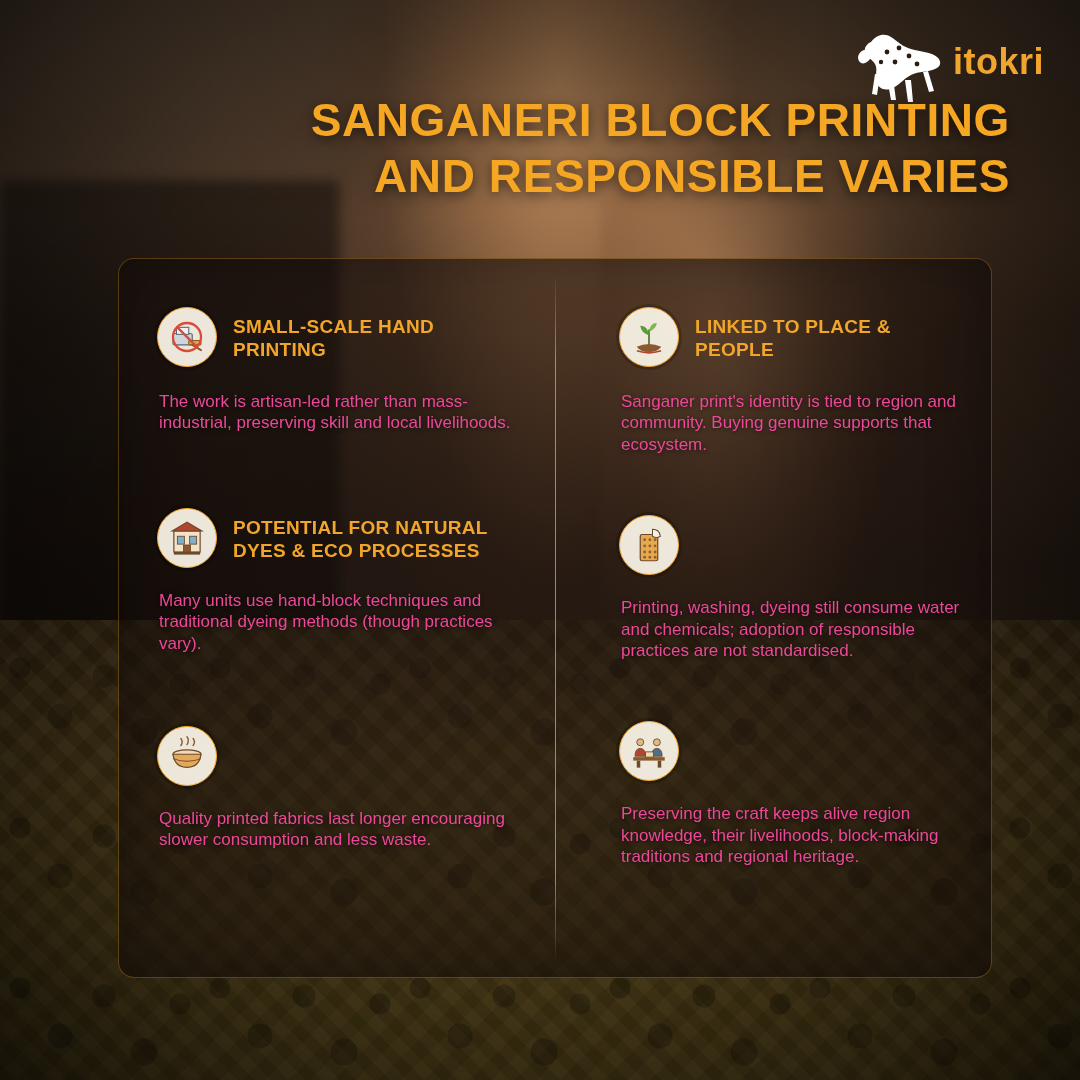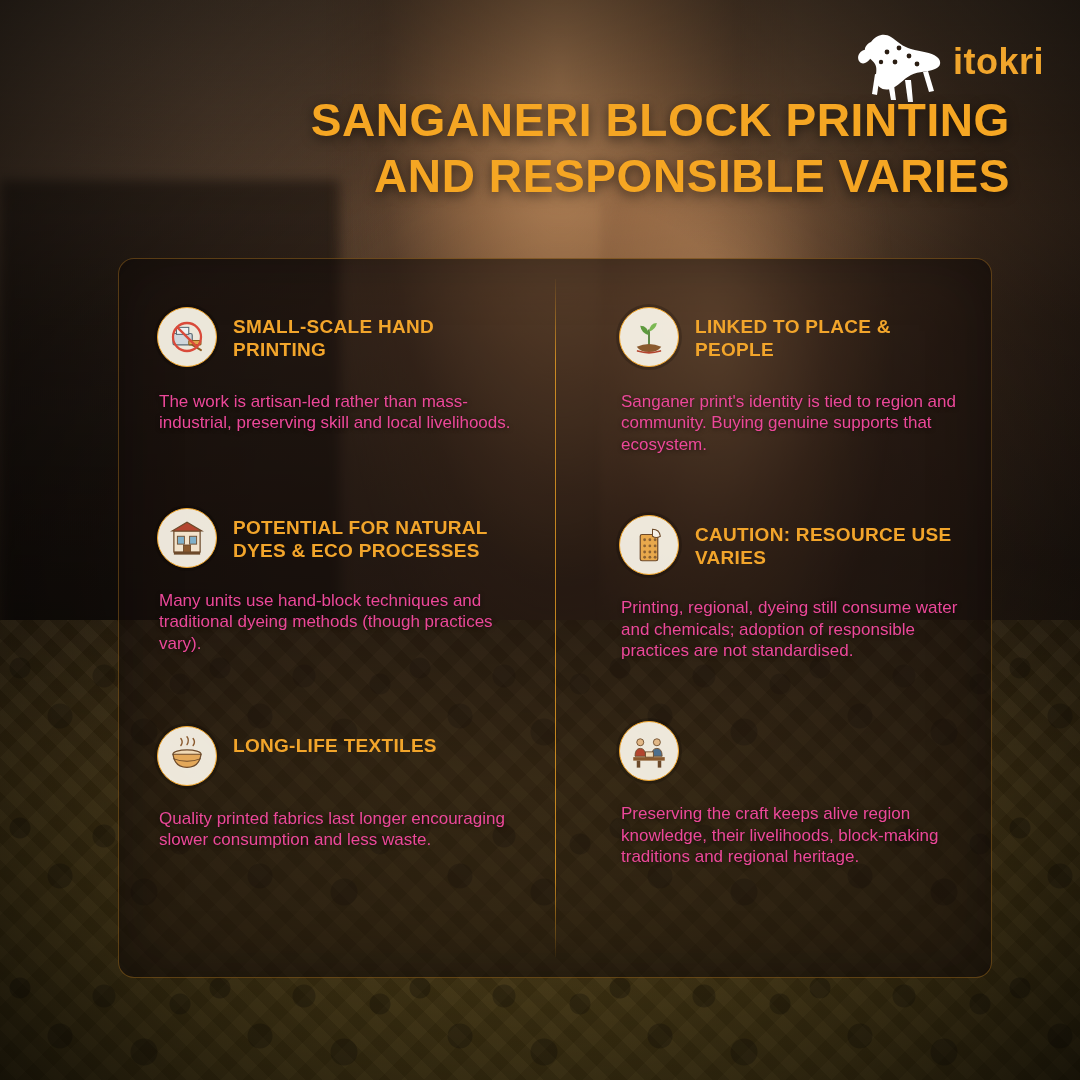--- a/index.html
+++ b/index.html
@@ -296,21 +296,20 @@
             <div class="icon-badge">
               <svg width="42" height="42" viewBox="0 0 48 48" aria-hidden="true">
                 <path d="M17 12 q3 -4 0 -8" stroke="#8a5a2e" stroke-width="1.6" fill="none" stroke-linecap="round"></path>
                 <path d="M24 11 q3 -5 0 -9" stroke="#8a5a2e" stroke-width="1.6" fill="none" stroke-linecap="round"></path>
                 <path d="M31 12 q3 -4 0 -8" stroke="#8a5a2e" stroke-width="1.6" fill="none" stroke-linecap="round"></path>
                 <ellipse cx="24" cy="22" rx="16" ry="5" fill="#f0d9b4" stroke="#6d4a2a" stroke-width="1.3"></ellipse>
                 <path d="M8 22 q2 15 16 15 q14 0 16 -15 Z" fill="#e3a85a" stroke="#6d4a2a" stroke-width="1.4"></path>
                 <path d="M8 27 q16 6 32 0" stroke="#6d4a2a" stroke-width="1.2" fill="none"></path>
               </svg>
             </div>
-            <div class="item-title">LONG-LIFE TEXTILES</div>
           </div>
           <div class="item-body">Quality printed fabrics last longer encouraging slower consumption and less waste.</div>
         </div>
 
       </div>
 
       <div class="col col-right">
 
         <div class="item row-1">
           <div class="item-head">
@@ -343,23 +342,22 @@
                   <circle cx="19" cy="32" r="1.6"></circle>
                     <circle cx="25" cy="32" r="1.6"></circle>
                     <circle cx="31" cy="32" r="1.6"></circle>
                   <circle cx="19" cy="38" r="1.6"></circle>
                     <circle cx="25" cy="38" r="1.6"></circle>
                     <circle cx="31" cy="38" r="1.6"></circle>
                 </g>
                 <path d="M28 6 q8 0 9 8 q-5 3 -9 0 z" fill="#f6f1e6" stroke="#6d4a2a" stroke-width="1.2"></path>
               </svg>
             </div>
-            <div class="item-title">CAUTION: RESOURCE USE VARIES</div>
-          </div>
-          <div class="item-body">Printing, regional, dyeing still consume water and chemicals; adoption of responsible practices are not standardised.</div>
+          </div>
+          <div class="item-body">Printing, washing, dyeing still consume water and chemicals; adoption of responsible practices are not standardised.</div>
         </div>
 
         <div class="item row-3">
           <div class="item-head">
             <div class="icon-badge">
               <svg width="42" height="42" viewBox="0 0 48 48" aria-hidden="true">
                 <circle cx="14" cy="14" r="4" fill="#e2b887" stroke="#6d4a2a" stroke-width="1"></circle>
                 <path d="M8 30 q0 -9 6 -9 q6 0 6 9 z" fill="#b3452f" stroke="#6d4a2a" stroke-width="1"></path>
                 <circle cx="33" cy="14" r="4" fill="#e2b887" stroke="#6d4a2a" stroke-width="1"></circle>
                 <path d="M27 30 q0 -9 6 -9 q6 0 6 9 z" fill="#4e6f8c" stroke="#6d4a2a" stroke-width="1"></path>

